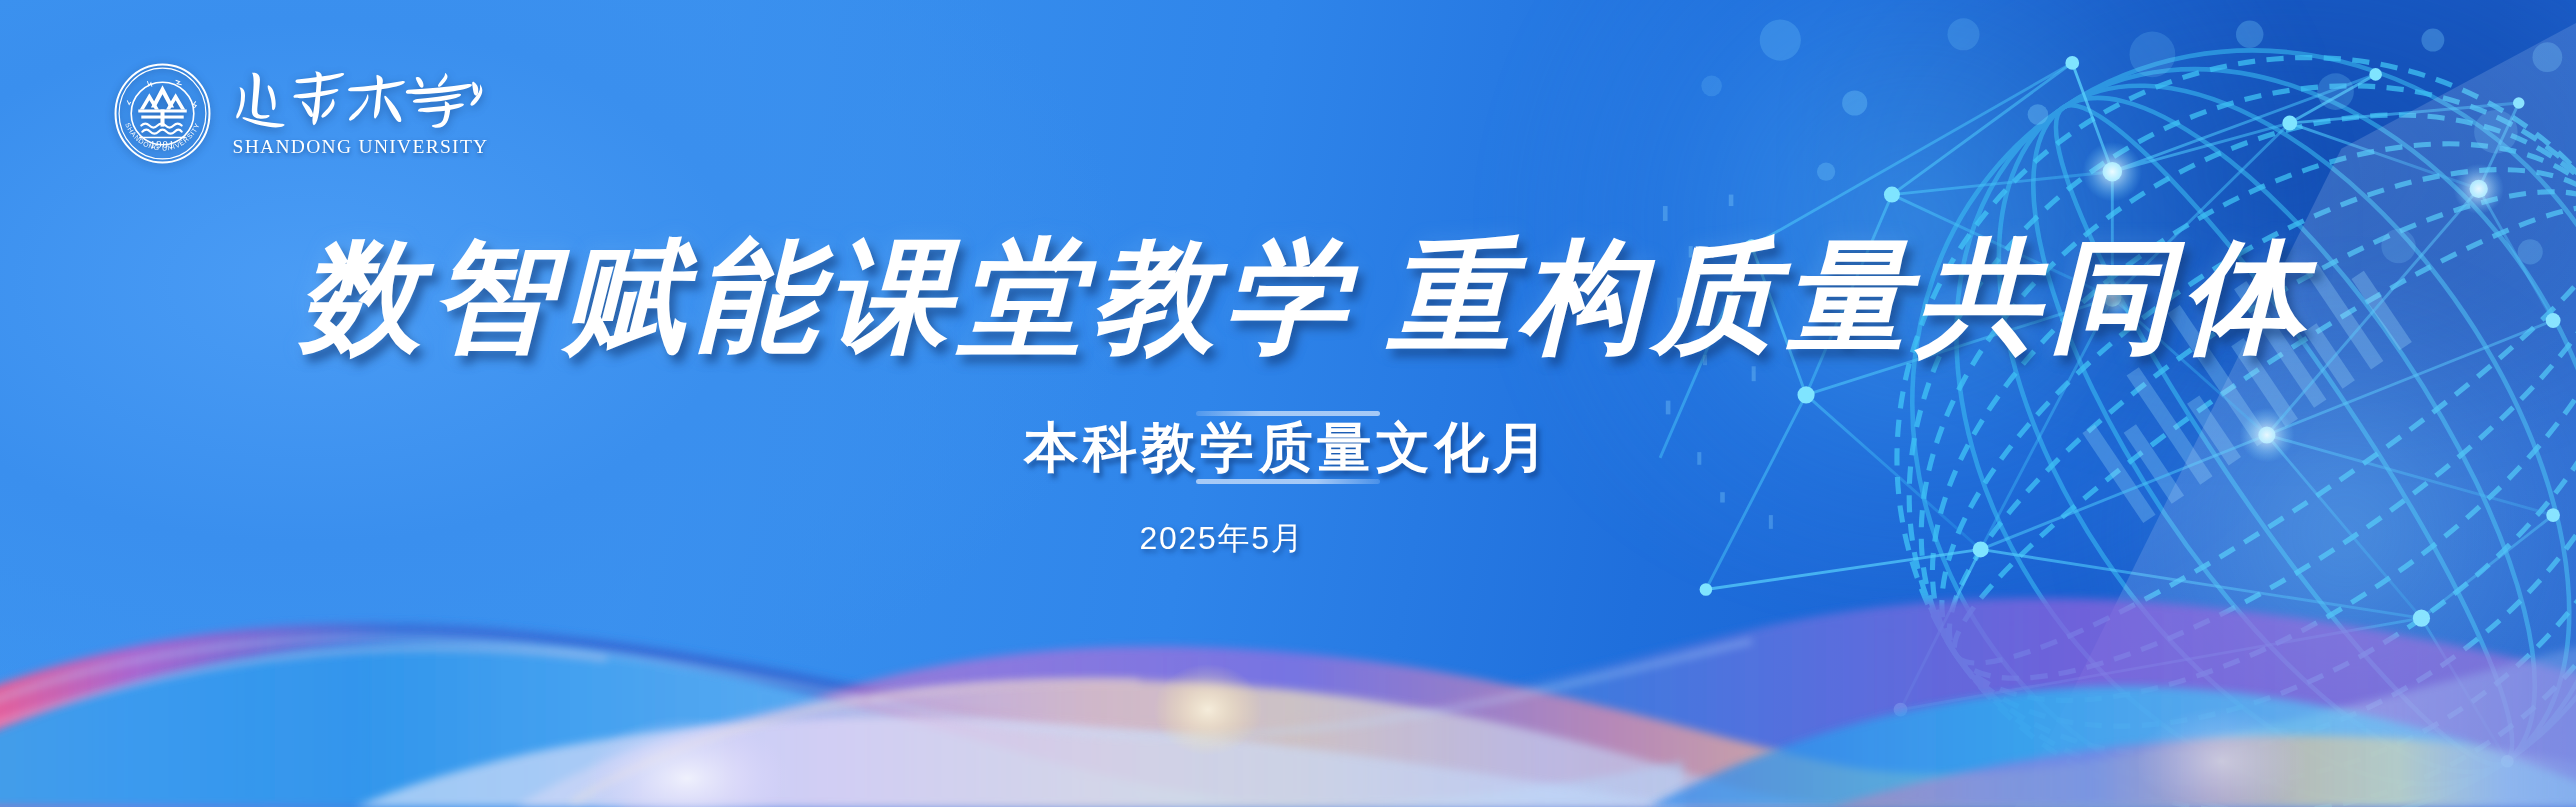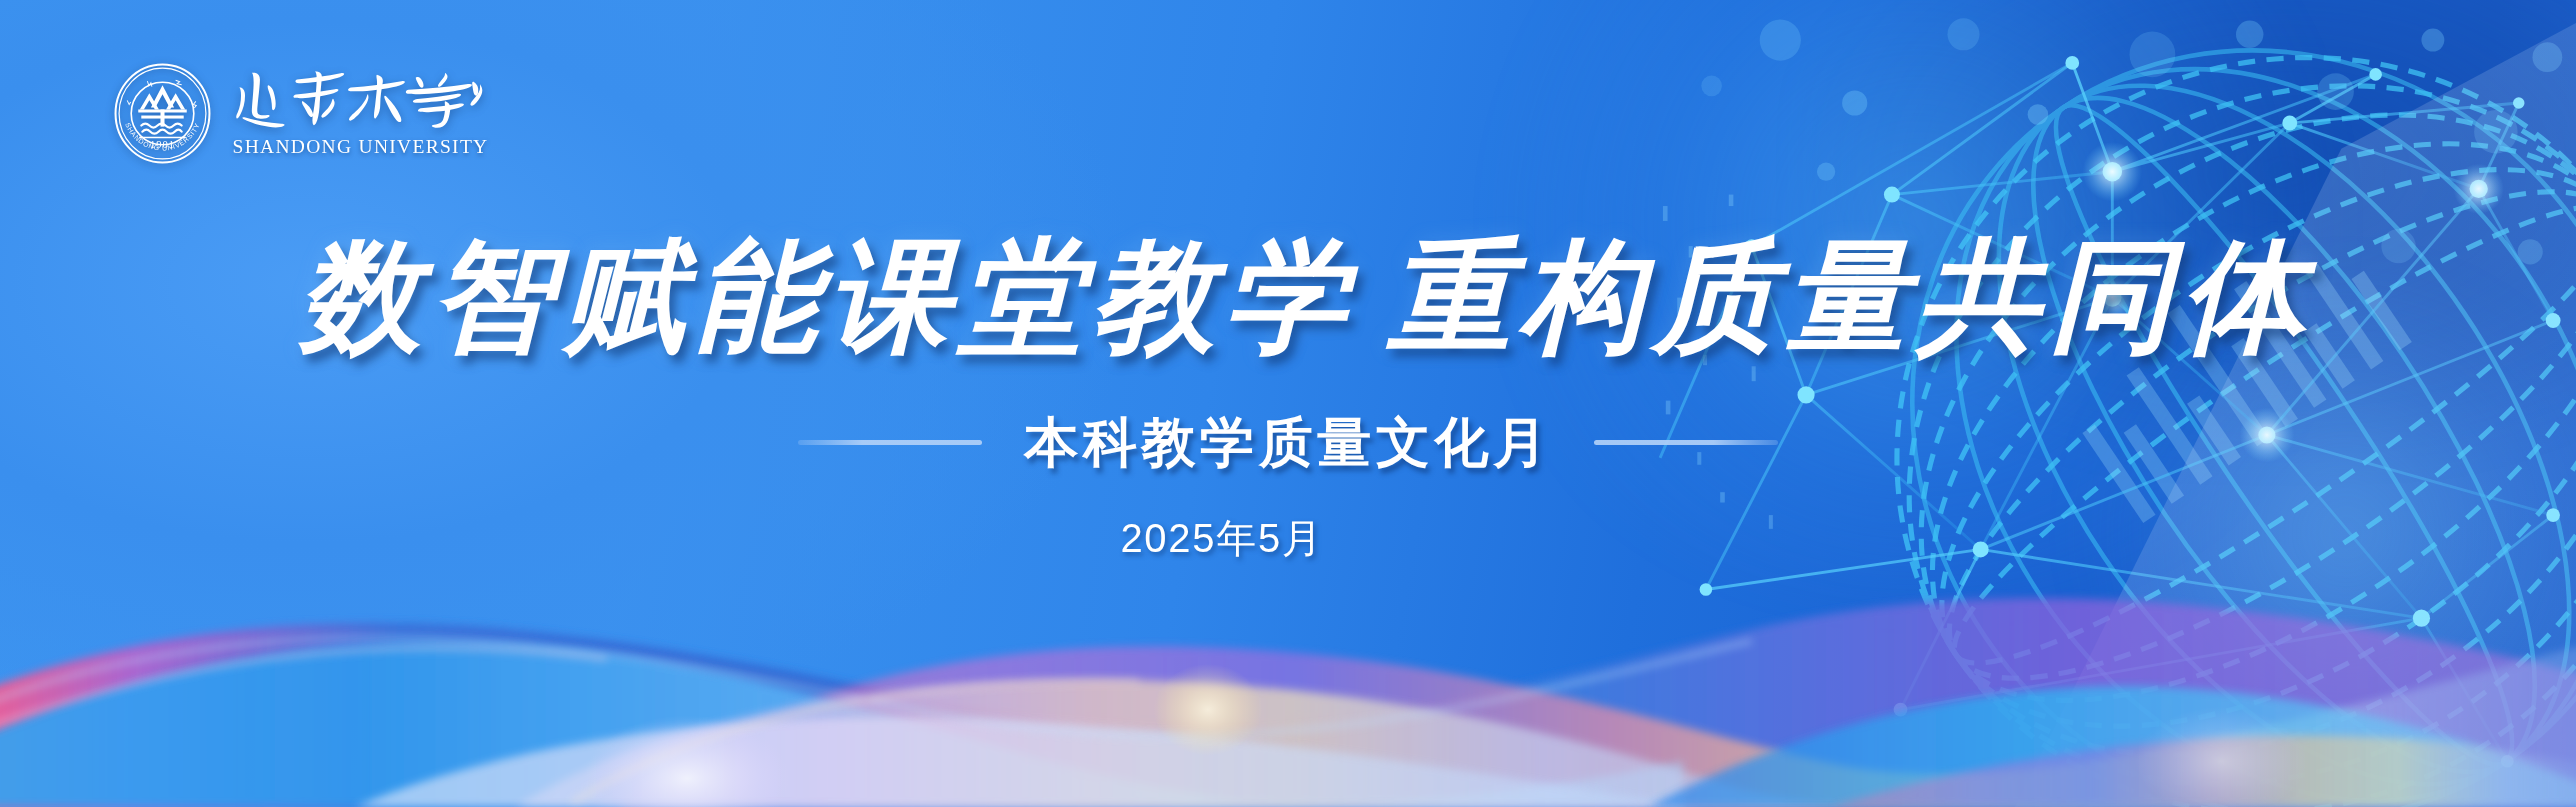--- a/index.html
+++ b/index.html
@@ -61,21 +61,21 @@
     letter-spacing:9.2px;
     white-space:nowrap;
     text-shadow:5.7px 8px 9.2px rgba(8,44,104,.55), 0 0 20.6px rgba(150,210,255,.22);
     padding-left:36px;
   }
   .headline .gap{display:inline-block;width:32px;}
 
   
   .sub-row{
     position:absolute;left:0;top:411px;width:2576px;
-    display:flex;align-items:center;justify-content:center;
+    display:flex;align-items:center;justify-content:center;flex-direction:column;
   }
   .sub-rule{width:184px;height:5.2px;border-radius:2.9px;
     background:linear-gradient(90deg, rgba(176,208,248,.25) 0%, rgba(176,208,248,.92) 35%, rgba(176,208,248,.92) 100%);}
   .sub-rule.right{background:linear-gradient(270deg, rgba(176,208,248,.25) 0%, rgba(176,208,248,.92) 35%, rgba(176,208,248,.92) 100%);}
   .sub-title{
     color:#ffffff;
     font-size:54px;
     line-height:63px;
     font-weight:bold;
     font-family:"DejaVu Serif","Liberation Serif",serif;
@@ -83,21 +83,21 @@
     margin:0 42px;
     white-space:nowrap;
     text-shadow:3.4px 4.6px 5.7px rgba(8,44,104,.5);
   }
 
   
   .date{
     position:absolute;left:0;top:514px;width:2444px;
     text-align:center;
     color:#ffffff;
-    font-size:40px;
+    font-size:32px;
     line-height:48px;
     font-family:"Liberation Sans","DejaVu Sans",sans-serif;
     letter-spacing:1.7px;
     white-space:nowrap;
     text-shadow:2.3px 3.4px 5.2px rgba(8,44,104,.5);
   }
 </style>
 </head>
 <body>
 

